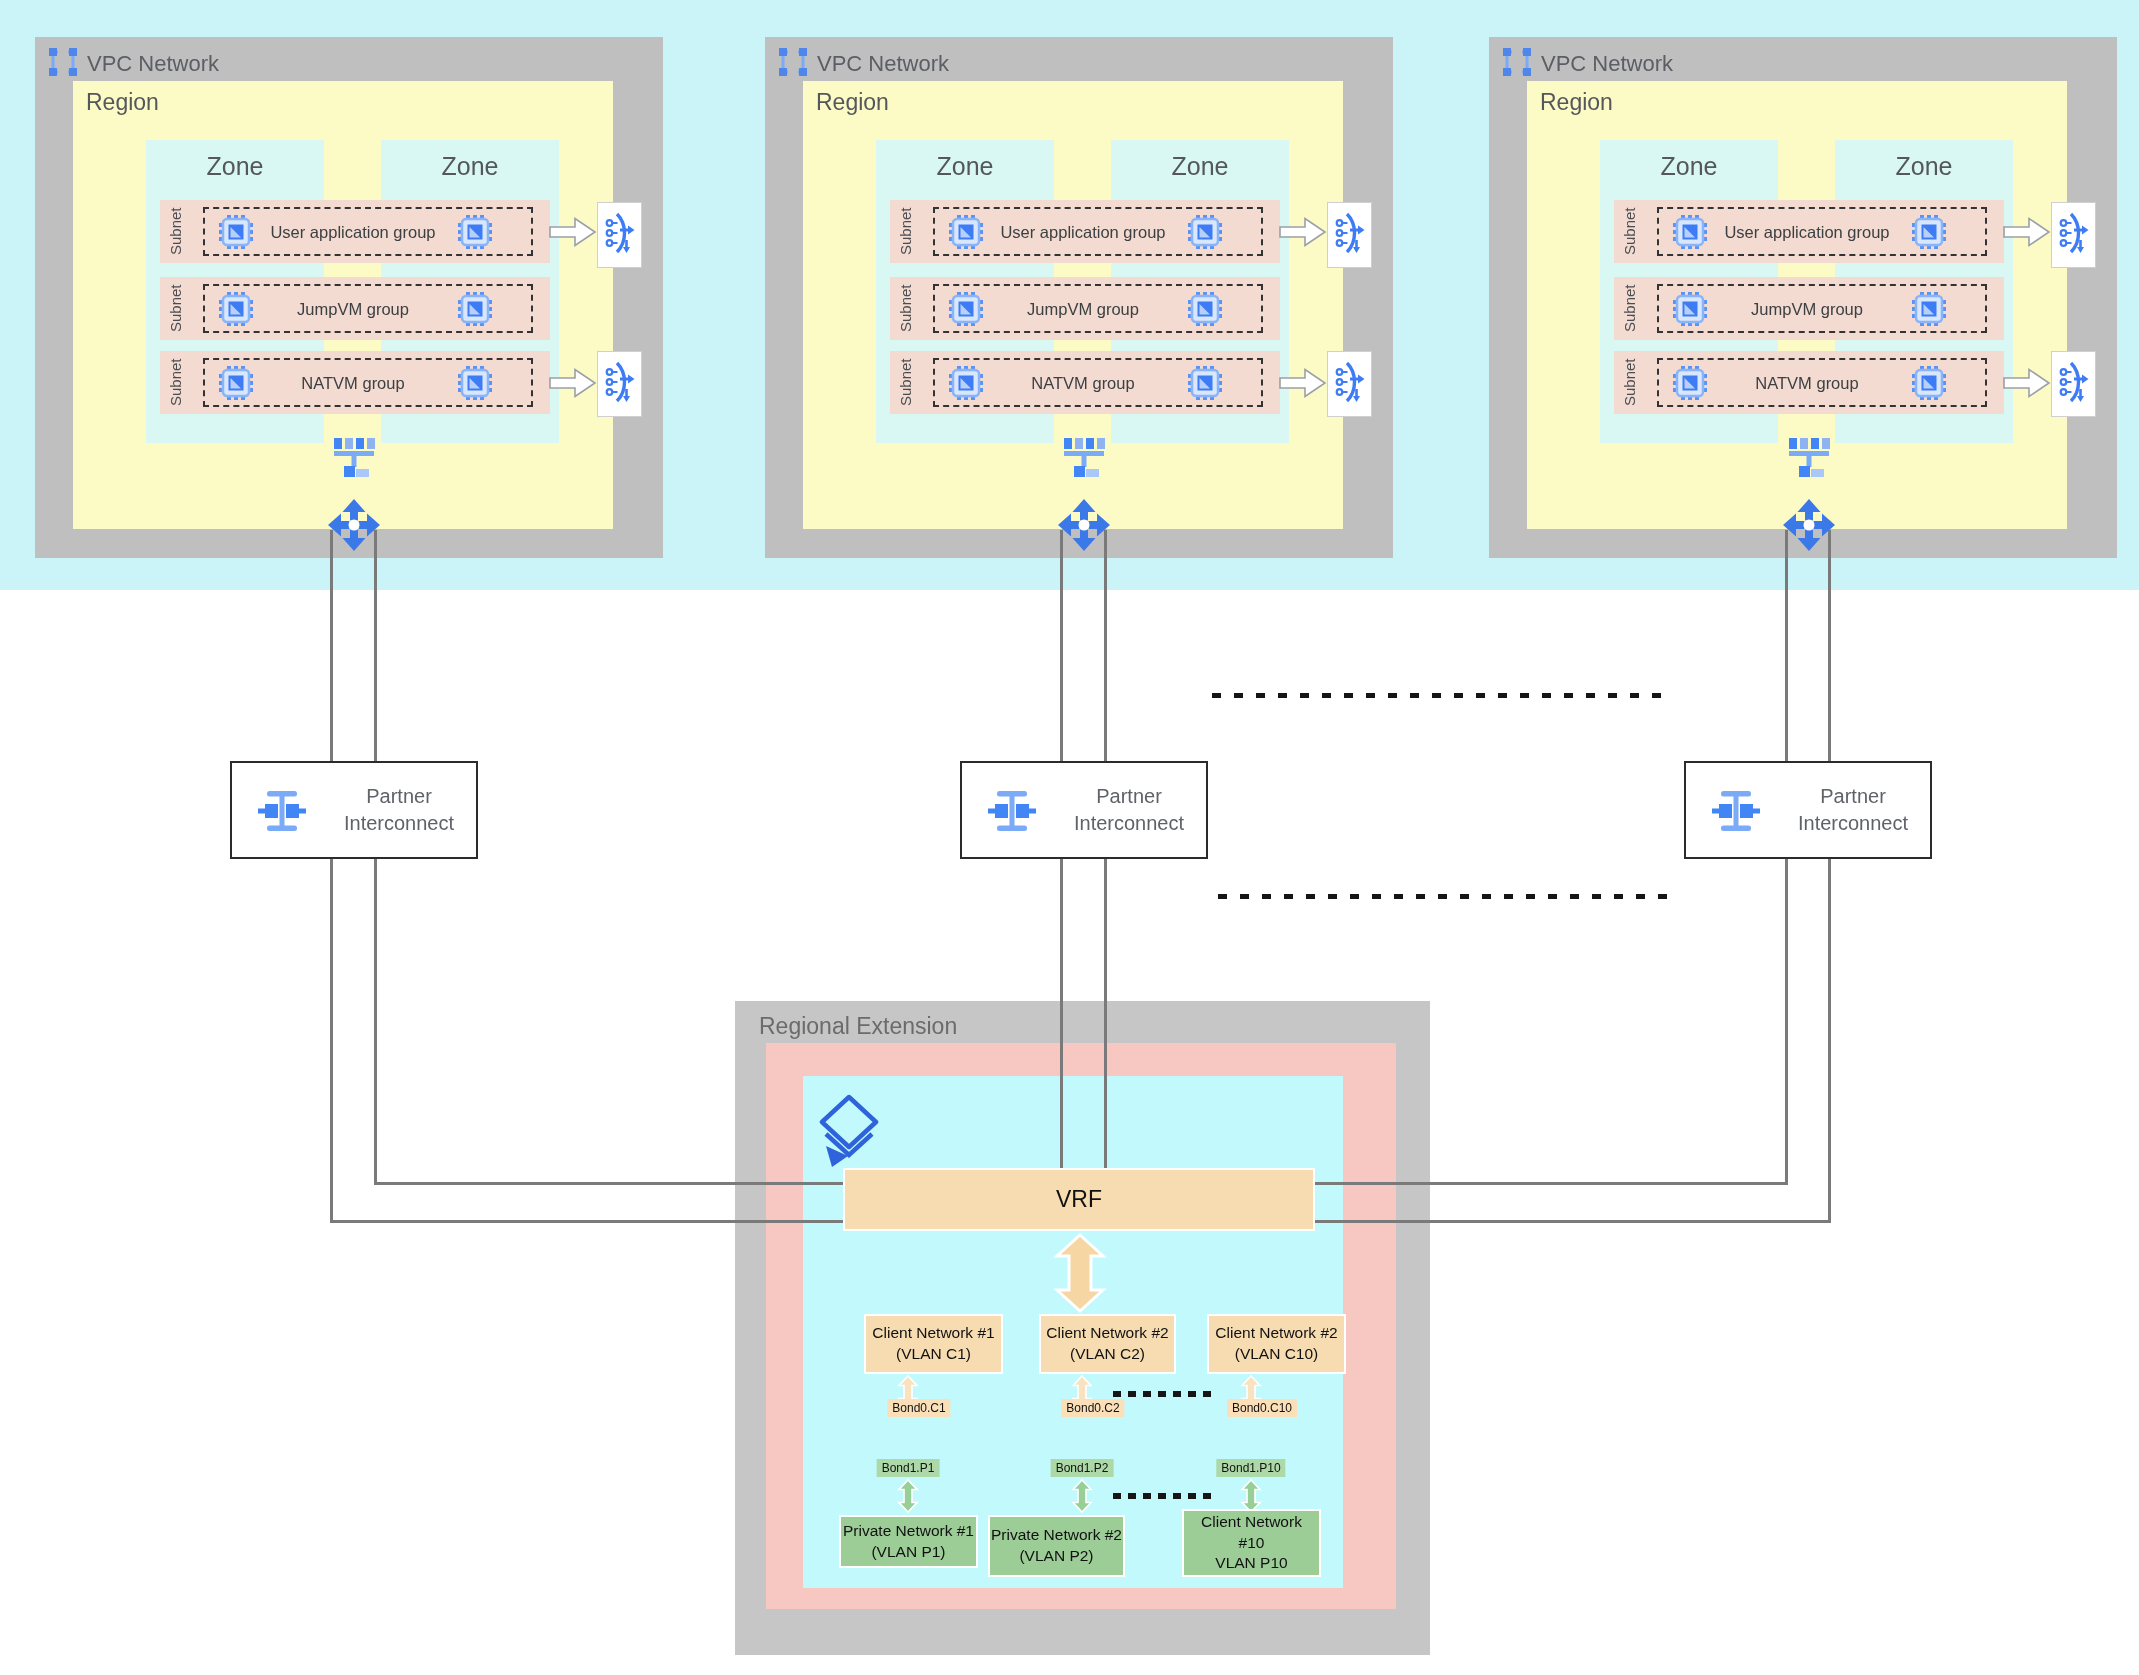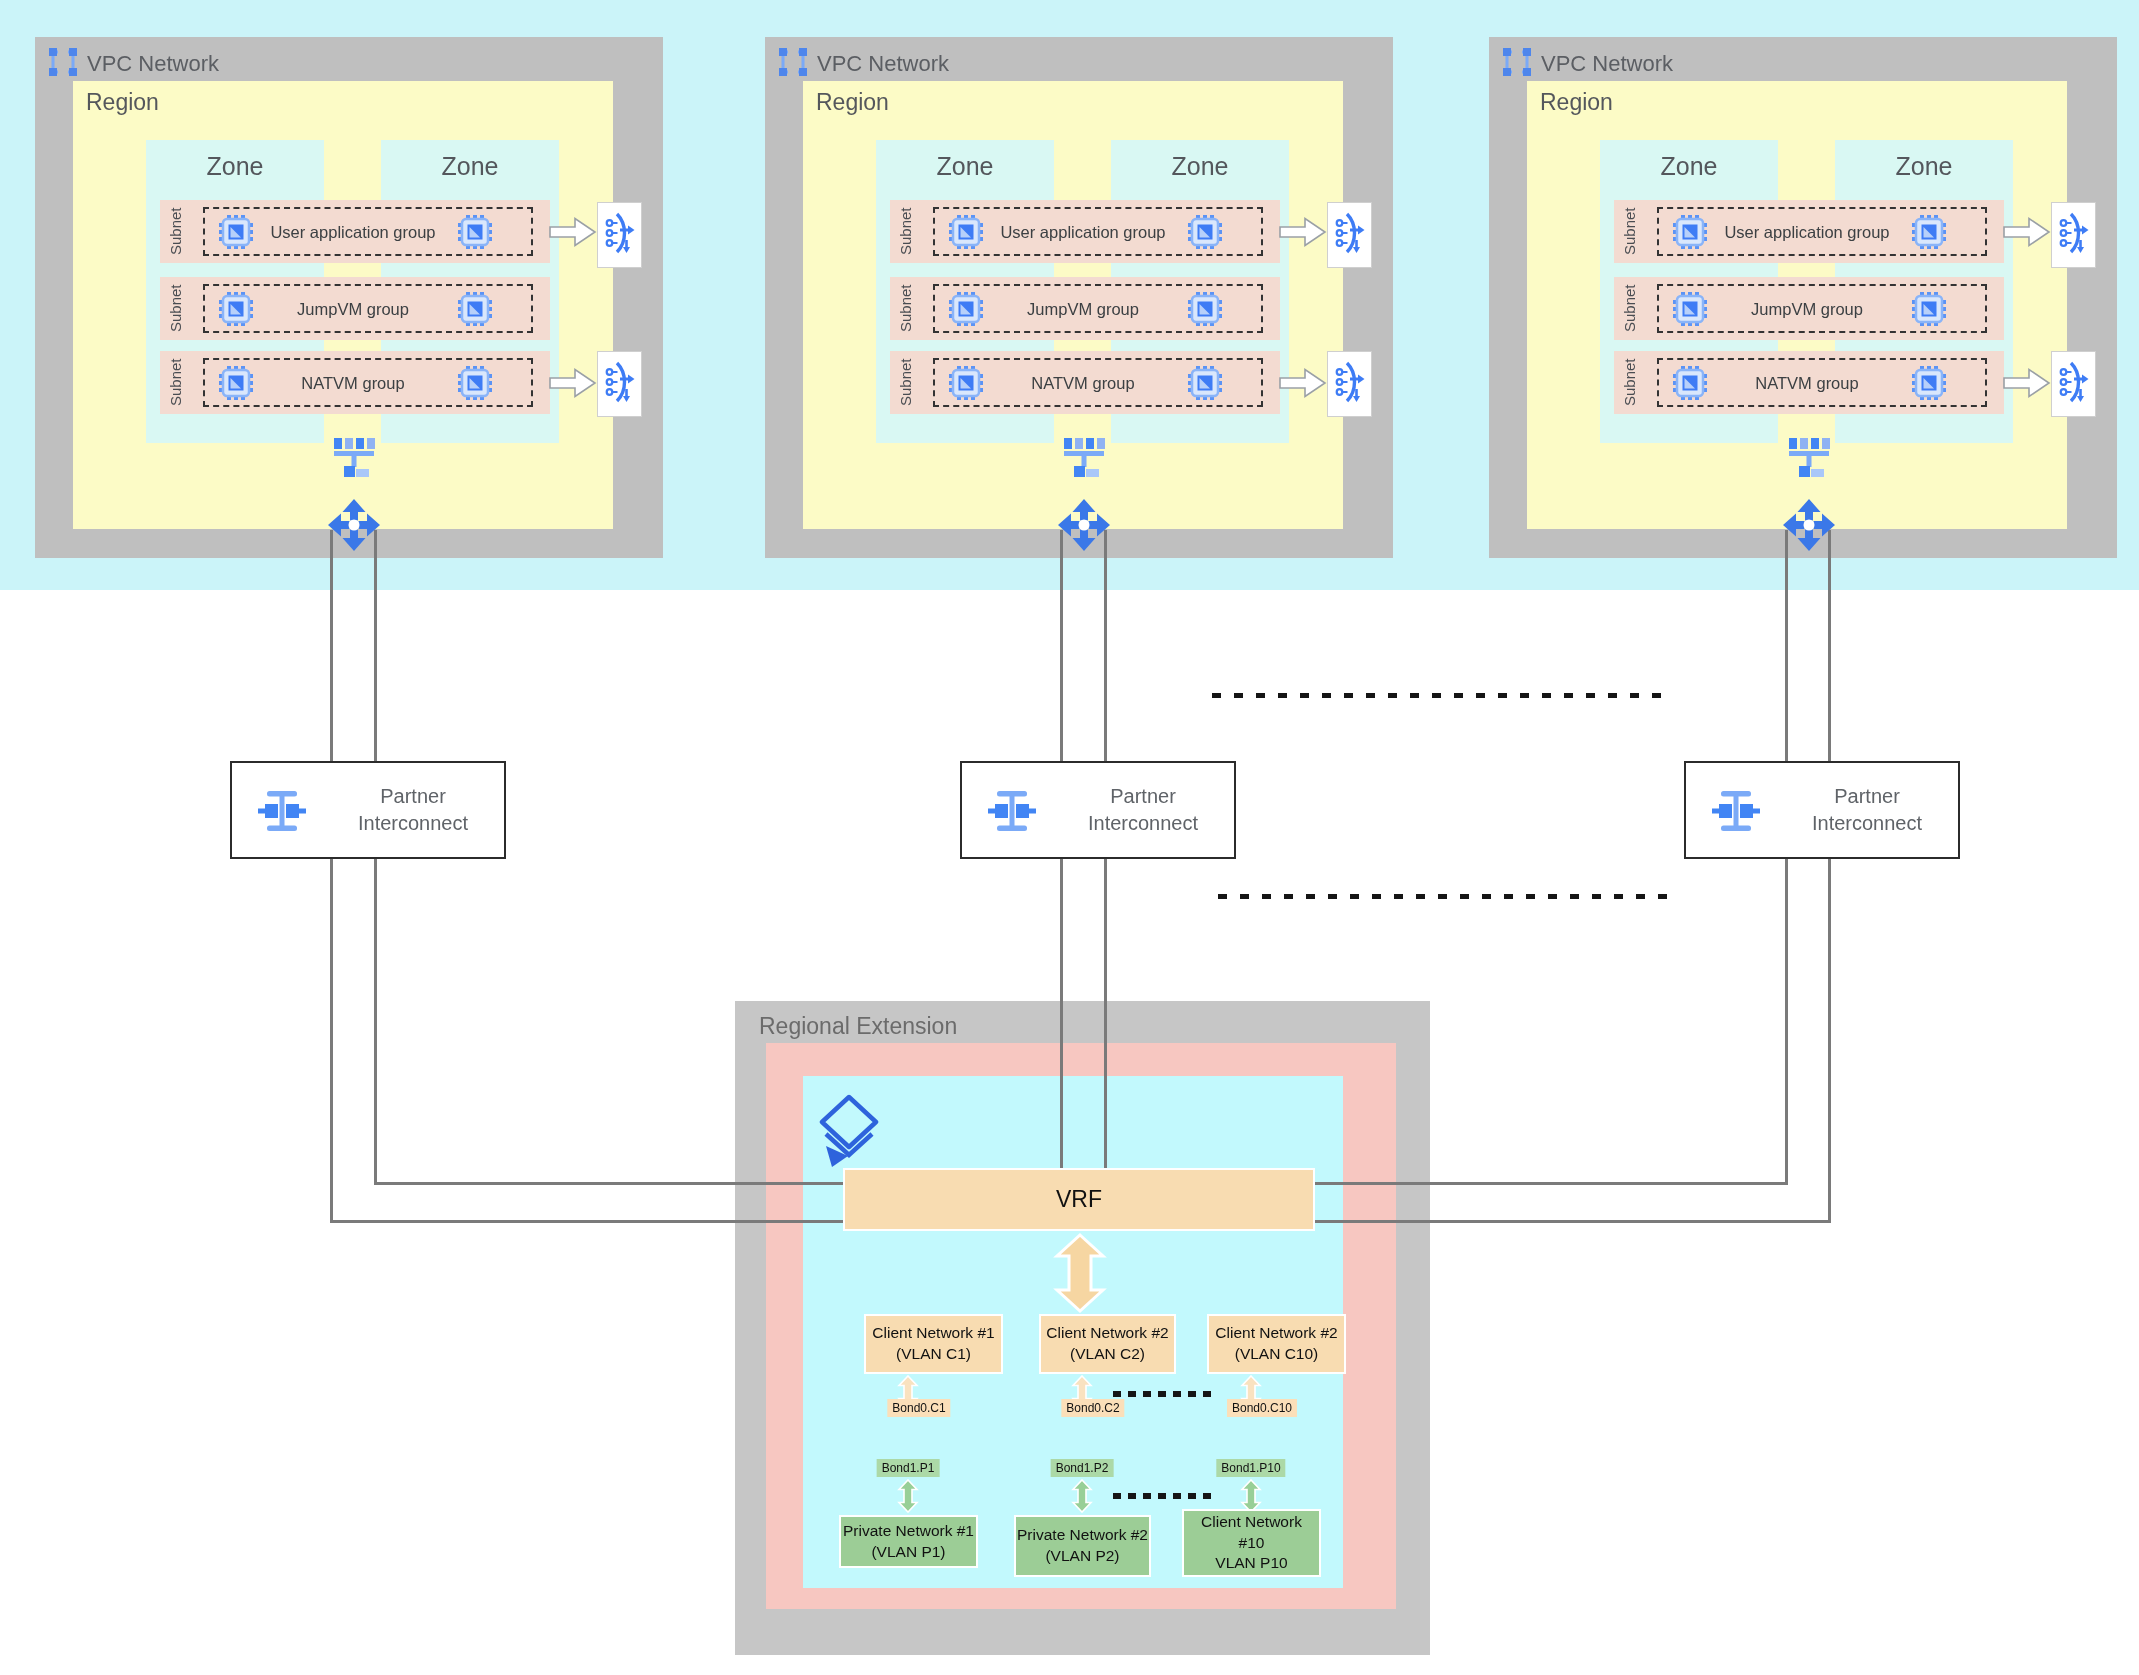--- a/index.html
+++ b/index.html
@@ -28,21 +28,21 @@
   .lb-box{position:absolute;left:562px;width:43px;height:64px;background:#fff;border:1px solid #cfcfcf;
       display:flex;align-items:center;justify-content:center;}
   .white-arrow{position:absolute;left:514px;width:48px;height:30px;}
 
   
   .vline,.hline{position:absolute;background:var(--c-linegray);}
   .dotline{position:absolute;height:5px;background:repeating-linear-gradient(90deg,#151515 0 9px,transparent 9px 22px);}
   .dotsep{position:absolute;height:6px;background:repeating-linear-gradient(90deg,#151515 0 8px,transparent 8px 15px);}
 
   
-  .pi-box{position:absolute;top:761px;width:276px;height:98px;background:#fff;border:2.5px solid #2b2b2b;box-sizing:border-box;}
+  .pi-box{position:absolute;top:761px;width:248px;height:98px;background:#fff;border:2.5px solid #2b2b2b;box-sizing:border-box;}
   .pi-icon{position:absolute;left:26px;top:28px;}
   .pi-label{position:absolute;left:100px;right:10px;top:50%;transform:translateY(-50%);
       text-align:center;font-size:20px;line-height:1.35;color:#5f6368;}
 
   
   .re-gray{position:absolute;left:735px;top:1001px;width:695px;height:654px;background:var(--c-regray);}
   .re-title{position:absolute;left:24px;top:12px;font-size:23px;color:#6b6b6b;}
   .re-pink{position:absolute;left:766px;top:1043px;width:630px;height:566px;background:var(--c-repink);}
   .re-cyan{position:absolute;left:803px;top:1076px;width:540px;height:512px;background:var(--c-recyan);}
 
@@ -480,21 +480,21 @@
   <svg class="sarrow green" style="left:1240px;top:1479px">
       <use href="#sym-small-arrow"></use>
     </svg>
   <div class="dotsep" style="left:1113px;top:1493px;width:100px"></div>
 
   <div class="netbox pn" style="left:839px;top:1515px;width:139px;height:53px">
     <span>Private Network #1</span>
     <span>(VLAN P1)</span>
     <span></span>
   </div>
-  <div class="netbox pn" style="left:1014px;top:1515px;width:137px;height:62px">
+  <div class="netbox pn" style="left:988px;top:1515px;width:137px;height:62px">
     <span>Private Network #2</span>
     <span>(VLAN P2)</span>
     <span></span>
   </div>
   <div class="netbox pn" style="left:1182px;top:1509px;width:139px;height:68px">
     <span>Client Network</span>
     <span>#10</span>
     <span>VLAN P10</span>
   </div>
 

